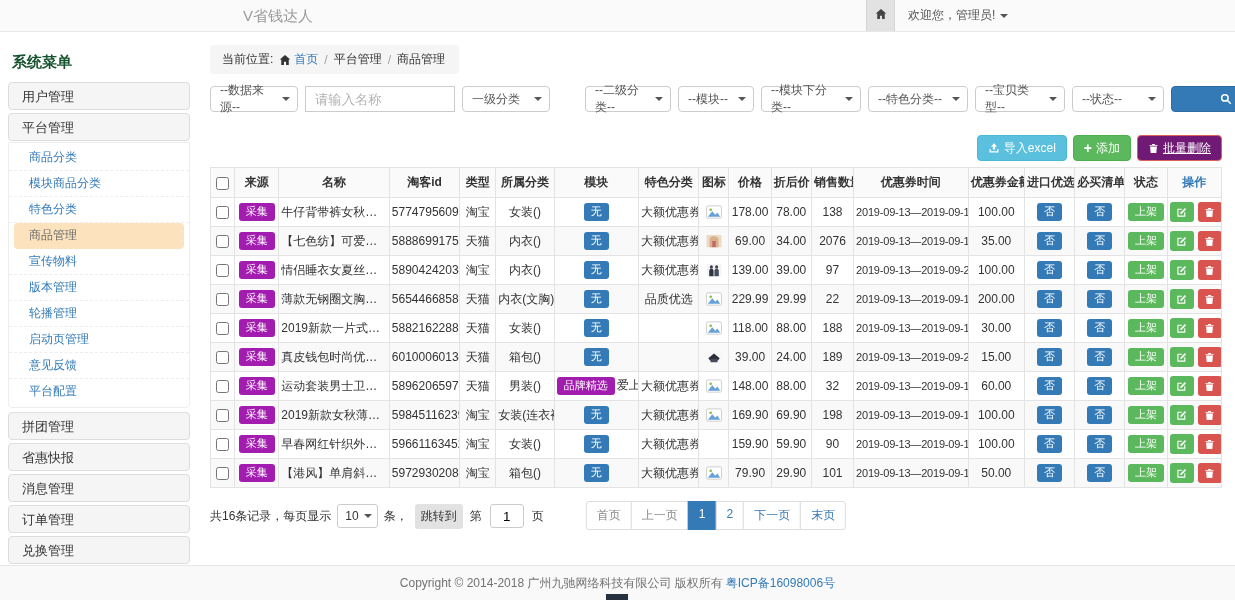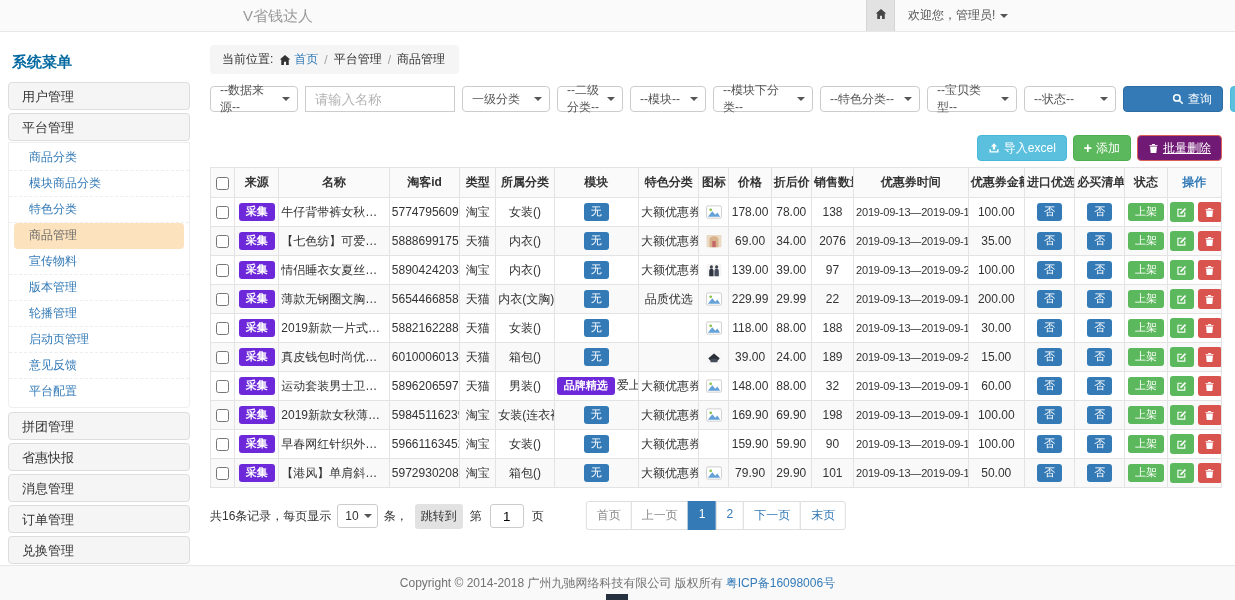--- a/index.html
+++ b/index.html
@@ -13,21 +13,21 @@
   .topbar { height:32px; background:#fafafa; border-bottom:1px solid #e7e7e7; position:relative; }
   .topbar-title { position:absolute; left:243px; top:0; line-height:32px; color:#9a9a9a; font-size:15px; }
   .topbar-right { position:absolute; left:866px; top:0; height:31px; display:flex; align-items:center; }
   .home-btn { width:29px; height:31px; background:#e2e2e2; border-left:1px solid #d5d5d5; border-right:1px solid #d5d5d5;
     display:flex; align-items:center; justify-content:center; color:#444; cursor:pointer; }
   .welcome { margin-left:13px; color:#555; display:flex; align-items:center; cursor:pointer; }
   .caret { display:inline-block; width:0; height:0; border-left:4px solid transparent; border-right:4px solid transparent;
     border-top:4px solid #555; margin-left:5px; }
   
   .sidebar { position:absolute; left:8px; top:45px; width:182px; }
-  .side-title { color:#0369a1; font-weight:bold; font-size:15px; padding:8px 0 10px 4px; }
+  .side-title { color:#14532d; font-weight:bold; font-size:15px; padding:8px 0 10px 4px; }
   .side-section { height:28px; line-height:27px; background:#f5f5f5; border:1px solid #ddd; border-radius:4px;
     margin-bottom:3px; padding-left:13px; font-size:13px; color:#333; cursor:pointer; }
   .side-sub { background:#fff; border:1px solid #eee; border-radius:0 0 4px 4px; margin:-2px 0 4px; padding:2px 0; }
   .side-item { height:26px; line-height:25px; padding-left:20px; color:#337ab7; font-size:12px;
     border-bottom:1px dashed #ededed; cursor:pointer; }
   .side-item:last-child { border-bottom:none; }
   .side-item.active { background:#fce3bd; border-radius:4px; margin:0 5px; padding-left:15px; color:#6b6b6b; border-bottom:1px dashed transparent; }
   
   .content { position:absolute; left:210px; top:45px; width:1012px; }
   .breadcrumb { display:inline-flex; align-items:center; gap:6px; background:#f5f5f5; border-radius:4px;
@@ -53,21 +53,21 @@
   
   .gtable { margin-top:6px; width:100%; border-collapse:collapse; table-layout:fixed; font-size:12px; color:#333; }
   .gtable th, .gtable td { border:1px solid #e3e3e3; text-align:center; padding:4px 2px;
     overflow:hidden; white-space:nowrap; }
   .gtable th { background:#fafafa; font-weight:bold; padding:6px 2px; }
   .gtable th.op-head { color:#337ab7; }
   .gtable tbody tr:nth-child(even) { background:#f9f9f9; }
   .name-cell { text-overflow:ellipsis; }
   .f11 { font-size:11px; letter-spacing:-0.2px; }
   .badge { display:inline-block; border-radius:3px; color:#fff; font-size:11px; padding:2px 7px; line-height:1.25; }
-  .badge-orange { background:#6d28d9;font-weight:bold; }
+  .badge-orange { background:#a21caf; }
   .badge-blue   { background:#337ab7; cursor:pointer; }
   .badge-green  { background:#5cb85c; cursor:pointer; }
   .mtext { margin-left:2px; }
   .thumb { display:inline-flex; vertical-align:middle; }
   .mini { display:inline-flex; align-items:center; justify-content:center; width:24px; height:20px;
     border-radius:3px; color:#fff; border:none; cursor:pointer; vertical-align:middle; }
   .mini-edit { background:#5cb85c; }
   .mini-del  { background:#d9534f; margin-left:4px; }
   input[type=checkbox] { margin:0; vertical-align:middle; }
   
@@ -155,21 +155,21 @@
   <div class="filter-row">
     <div class="fselect" style="width: 88px;">
         <span>--数据来源--</span>
         <span class="caret"></span>
       </div>
       <input class="finput" placeholder="请输入名称" style="">
       <div class="fselect" style="width: 88px;">
         <span>一级分类</span>
         <span class="caret"></span>
       </div>
-      <div class="fselect" style="width: 66px;">
+      <div class="fselect" style="width: 86px; margin-left: 28px;">
         <span>--二级分类--</span>
         <span class="caret"></span>
       </div>
       <div class="fselect" style="width: 76px;">
         <span>--模块--</span>
         <span class="caret"></span>
       </div>
       <div class="fselect" style="width: 100px;">
         <span>--模块下分类--</span>
         <span class="caret"></span>

